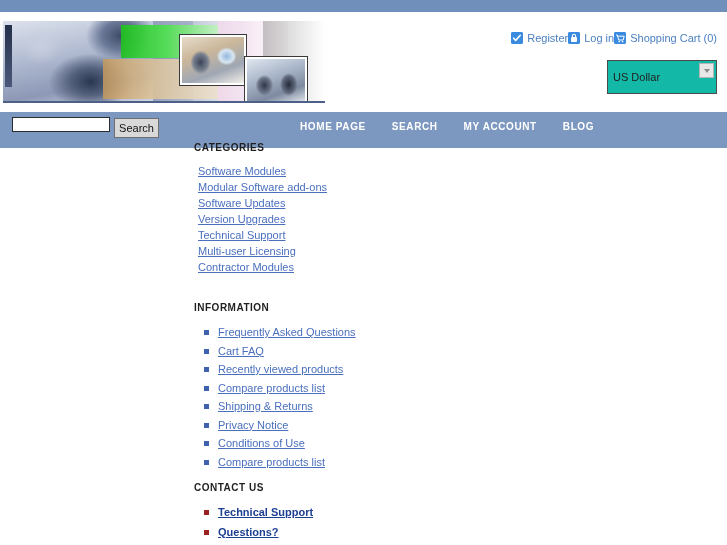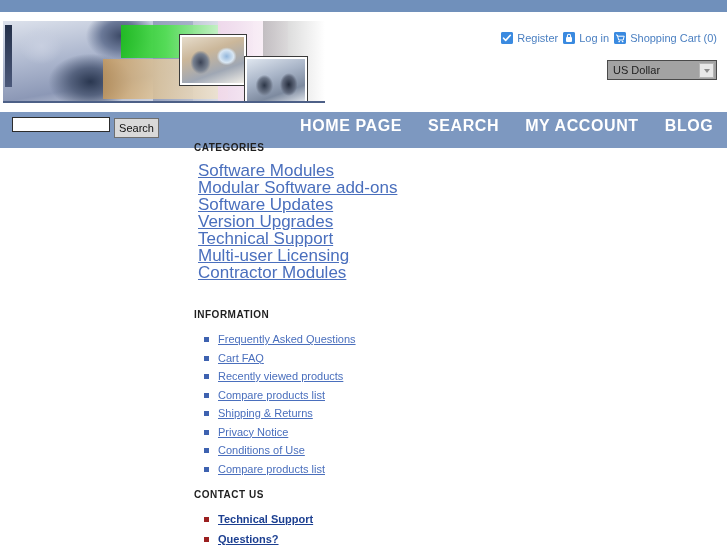--- a/index.html
+++ b/index.html
@@ -117,21 +117,20 @@
     width: 322px; height: 2px;
     background: #4d6087;
   }
 
   
   .acct-row {
     position: absolute;
     right: 10px; top: 20px;
     display: flex;
     align-items: center;
-    gap: 5px;
     white-space: nowrap;
   }
   .acct-link {
     display: inline-flex;
     align-items: center;
     gap: 4px;
     color: #4a7fc1;
     font-size: 11px;
     text-decoration: none;
   }
@@ -145,25 +144,25 @@
   }
   .acct-ico svg { display: block; }
 
   
   .currency-wrap {
     position: absolute;
     right: 10px; top: 48px;
   }
   .currency-select {
     width: 110px;
-    height: 20px;
+    height: 34px;
     font-family: "Liberation Sans", sans-serif;
     font-size: 11px;
     color: #222222;
-    background: #a3a3a3;
+    background: #14b8a6;
     border: 1px solid #4a4a4a;
     padding: 1px 18px 1px 5px;
     -webkit-appearance: none;
     appearance: none;
     box-sizing: border-box;
     line-height: 15px;
   }
   .currency-arrow {
     position: absolute;
     right: 3px; top: 3px;
@@ -217,21 +216,21 @@
   .navlinks {
     position: absolute;
     left: 300px; top: 0;
     height: 28px;
     display: flex;
     align-items: center;
     gap: 26px;
   }
   .navlink {
     color: #ffffff;
-    font-size: 16px;
+    font-size: 10px;
     font-weight: bold;
     letter-spacing: .6px;
     text-decoration: none;
     font-family: "Liberation Sans", sans-serif;
   }
 
   
   .col {
     position: absolute;
     left: 194px; top: 142px;
@@ -246,21 +245,21 @@
   }
 
   .cat-list {
     list-style: none;
     margin: 0 0 0 4px;
     padding: 0;
   }
   .cat-list li { margin-bottom: 4px; line-height: 12px; }
   .cat-link {
     color: #4a6fbd;
-    font-size: 17px;
+    font-size: 11px;
     text-decoration: underline;
   }
 
   .info-block { margin-top: 29px; }
   .info-list {
     list-style: none;
     margin: 12px 0 0 10px;
     padding: 0;
   }
   .info-list li {

